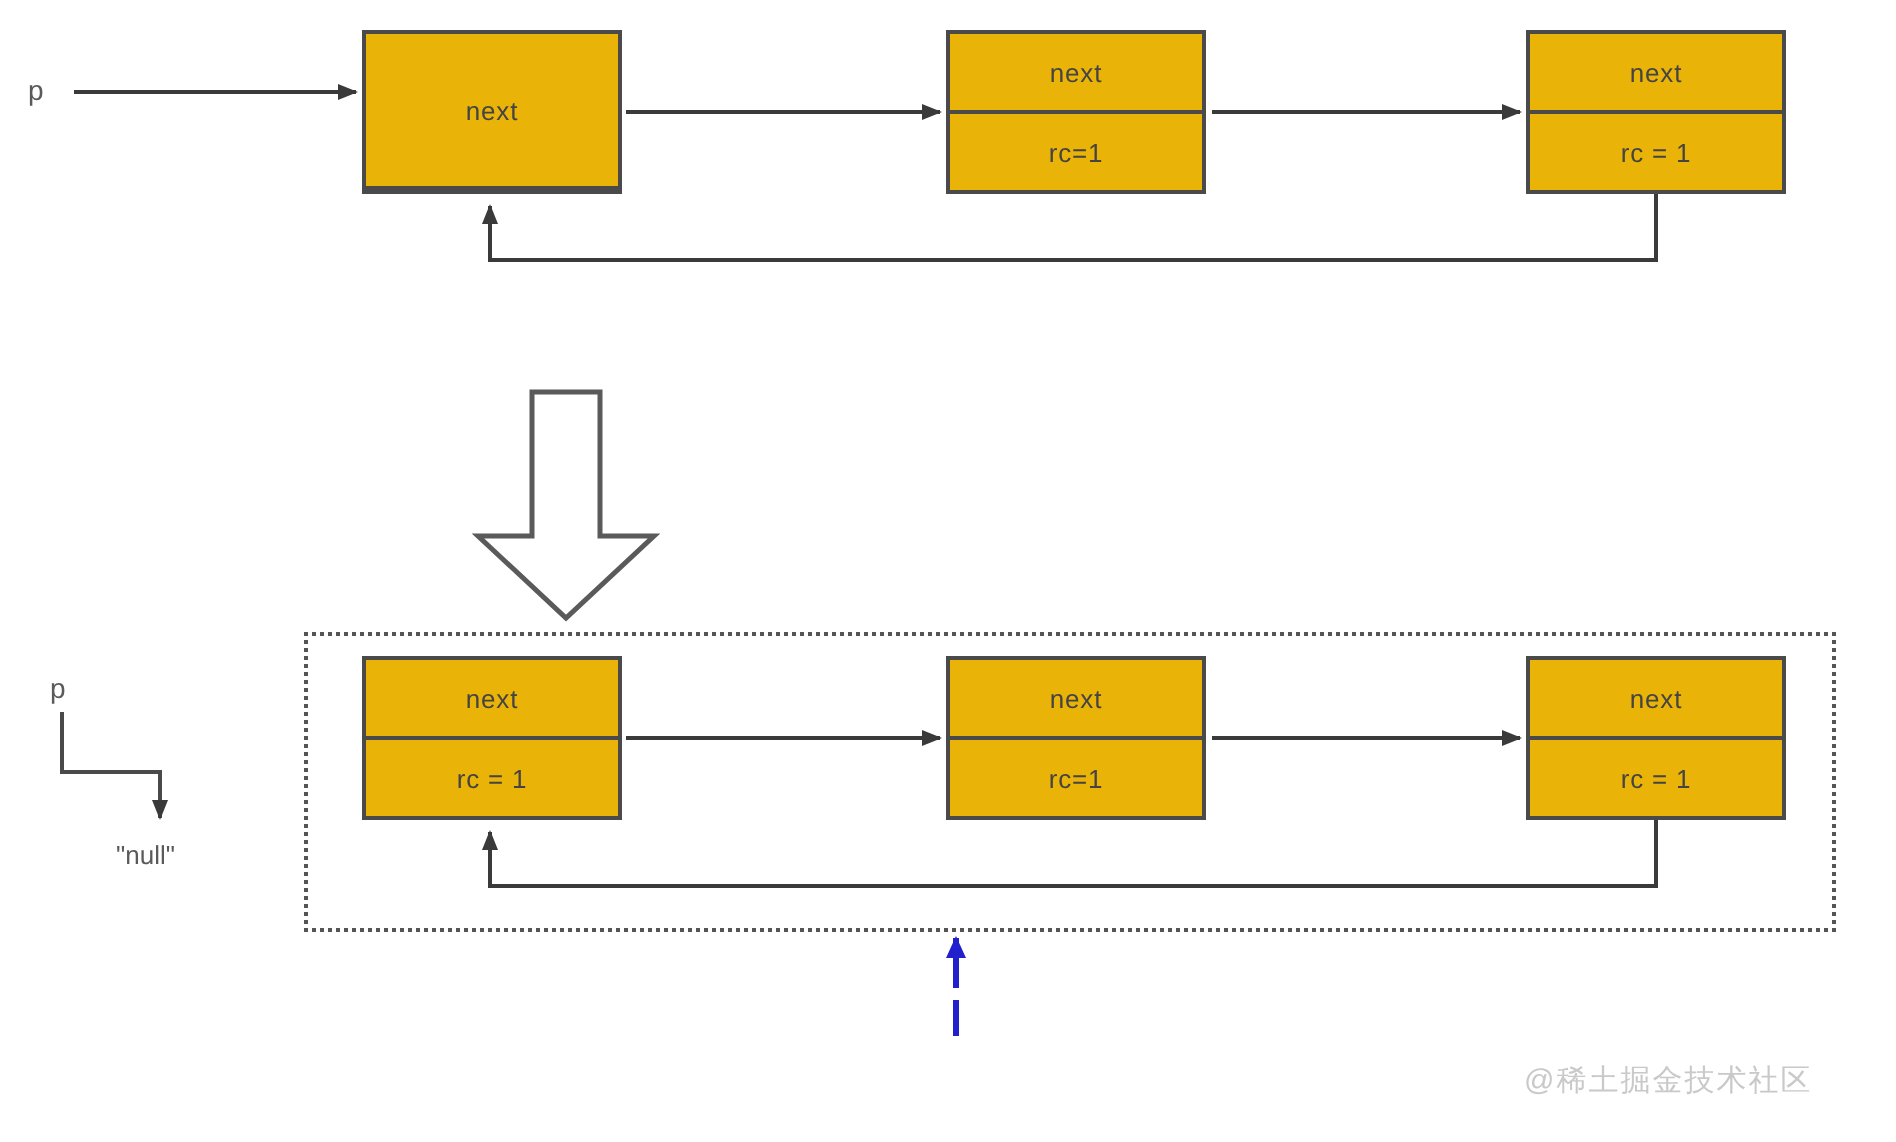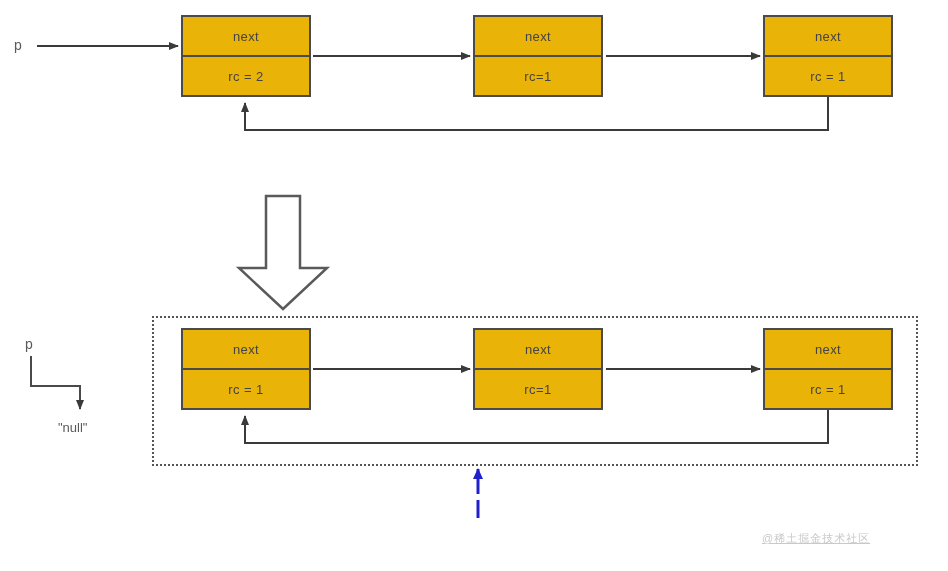--- a/index.html
+++ b/index.html
@@ -117,25 +117,24 @@
     font-size: 15px;
     color: #3a3a3a;
     font-weight: bold;
     letter-spacing: 1px;
   }
   
   .watermark {
     position: absolute;
     left: 762px;
     top: 531px;
-    font-size: 11px;
+    font-size: 15px;
     color: #c9c9c9;
     letter-spacing: 1px;
     white-space: nowrap;
-    text-decoration: underline;
   }
 </style>
 </head>
 <body>
 
 <div id="canvas">
 
   <svg class="layer" viewBox="0 0 948 571">
     <defs>
       <marker id="ah" markerWidth="10" markerHeight="8" refX="9" refY="4" orient="auto" markerUnits="userSpaceOnUse">
@@ -165,21 +164,20 @@
     <path d="M828,410 L828,443 L245,443 L245,416" fill="none" stroke="#3a3a3a" stroke-width="2" marker-end="url(#ah)"></path>
 
     <line x1="478" y1="518" x2="478" y2="500" stroke="#2020cc" stroke-width="3"></line>
     <line x1="478" y1="494" x2="478" y2="469" stroke="#2020cc" stroke-width="3" marker-end="url(#ahb)"></line>
   </svg>
 
   <div class="lbl ptr" style="left:14px; top:37px;">p</div>
 
   <div class="node" style="left:181px; top:15px;">
     <div class="cell top">next</div>
-    <div class="cell">rc = 2</div>
   </div>
 
   <div class="node" style="left:473px; top:15px;">
     <div class="cell top">next</div>
     <div class="cell">rc=1</div>
   </div>
 
   <div class="node" style="left:763px; top:15px;">
     <div class="cell top">next</div>
     <div class="cell">rc = 1</div>

